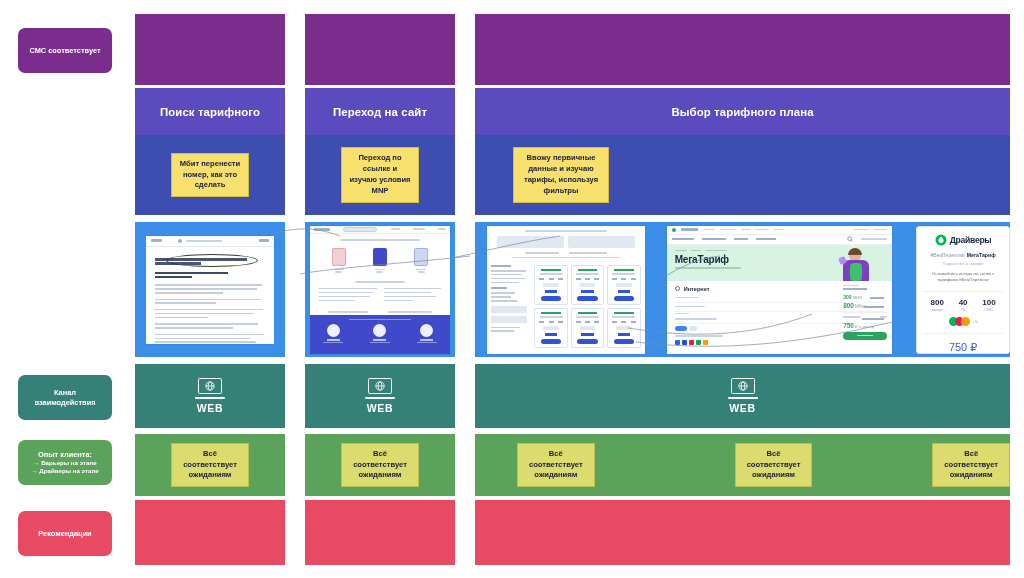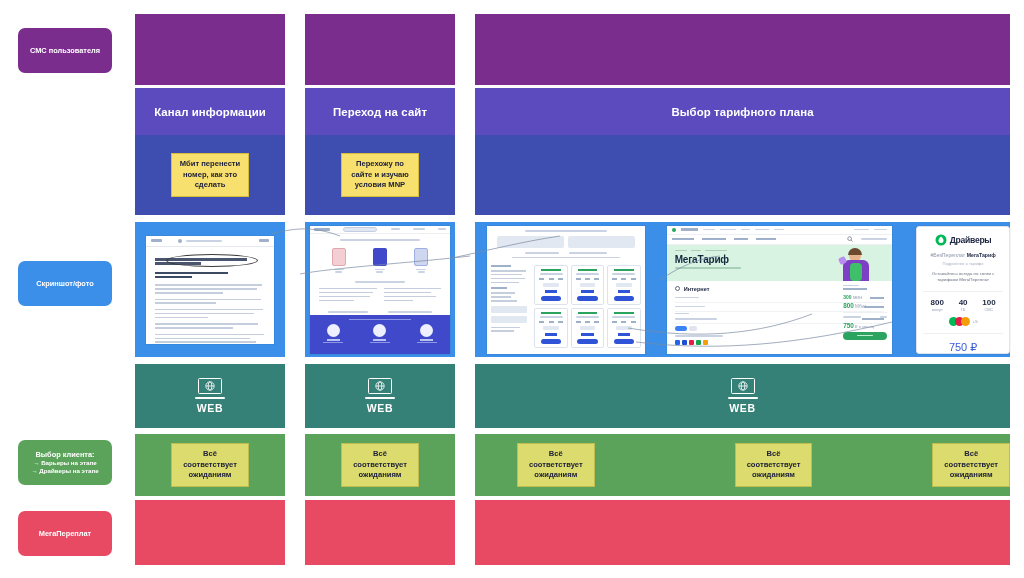--- a/index.html
+++ b/index.html
@@ -102,66 +102,68 @@
   .connector { position:absolute; pointer-events:none; }
 </style>
 </head>
 <body>
 
 <div class="cjm">
 
   <div class="sidebar">
 
     <div class="side-chip" style="top:28px;height:45px;background:#7b2d8e;">
-      <span>СМС пользователя</span>
-    </div>
-
-
-    <div class="side-chip" style="top:261px;height:45px;background:#3b8fe8;">
-      <span>Скриншот/фото</span>
-    </div>
-
+      <span>СМС соответствует</span>
+    </div>
+
+
+
+    <div class="side-chip" style="top:375px;height:45px;background:#358077;">
+      <span style="white-space:pre-line;">Канал
+взаимодействия</span>
+    </div>
 
     <div class="side-chip" style="top:440px;height:45px;background:#5ba35b;">
-      <span>Выбор клиента:</span>
+      <span>Опыт клиента:</span>
       <span class="sub">→ Барьеры на этапе</span>
       <span class="sub">→ Драйверы на этапе</span>
     </div>
 
     <div class="side-chip" style="top:511px;height:45px;background:#e84a63;">
-      <span>МегаПереплат</span>
+      <span>Рекомендации</span>
     </div>
   </div>
 
   <div class="row" style="left:0;top:14px;width:1024px;height:71px;">
     <div class="cell" style="left:135px;width:150px;background:#7b2d8e;"></div>
     <div class="cell" style="left:305px;width:150px;background:#7b2d8e;"></div>
     <div class="cell" style="left:475px;width:535px;background:#7b2d8e;"></div>
   </div>
 
   <div class="row" style="left:0;top:88px;width:1024px;height:47px;">
     <div class="cell" style="left:135px;width:150px;background:#5b4bbf;">
-      <span class="stage-title">Канал информации</span>
+      <span class="stage-title">Поиск тарифного</span>
     </div>
     <div class="cell" style="left:475px;width:535px;background:#5b4bbf;">
       <span class="stage-title">Выбор тарифного плана</span>
     </div>
     <div class="cell" style="left:305px;width:150px;background:#5b4bbf;">
       <span class="stage-title">Переход на сайт</span>
     </div>
   </div>
 
   <div class="row" style="left:0;top:135px;width:1024px;height:80px;">
     <div class="cell" style="left:135px;width:150px;background:#3d4db0;">
       <div class="note">Мбит перенести номер, как это сделать</div>
     </div>
     <div class="cell" style="left:305px;width:150px;background:#3d4db0;">
-      <div class="note">Перехожу по сайте и изучаю условия MNP</div>
+      <div class="note">Переход по ссылке и изучаю условия MNP</div>
     </div>
     <div class="cell" style="left:475px;width:535px;background:#3d4db0;justify-content:flex-start;">
+      <div class="note wide" style="margin-left:38px;">Ввожу первичные данные и изучаю тарифы, используя фильтры</div>
     </div>
   </div>
 
   <div class="row" style="left:0;top:222px;width:1024px;height:135px;">
 
     <div class="cell" style="left:135px;width:150px;background:#3b8fe8;">
       <div class="shot" style="width:128px;height:108px;">
         <div class="doc-top">
           <span class="sk-d" style="width:11px;height:3px;border-radius:1px;"></span>
           <span class="sk-d" style="width:4px;height:4px;border-radius:50%;margin-left:12px;"></span>

